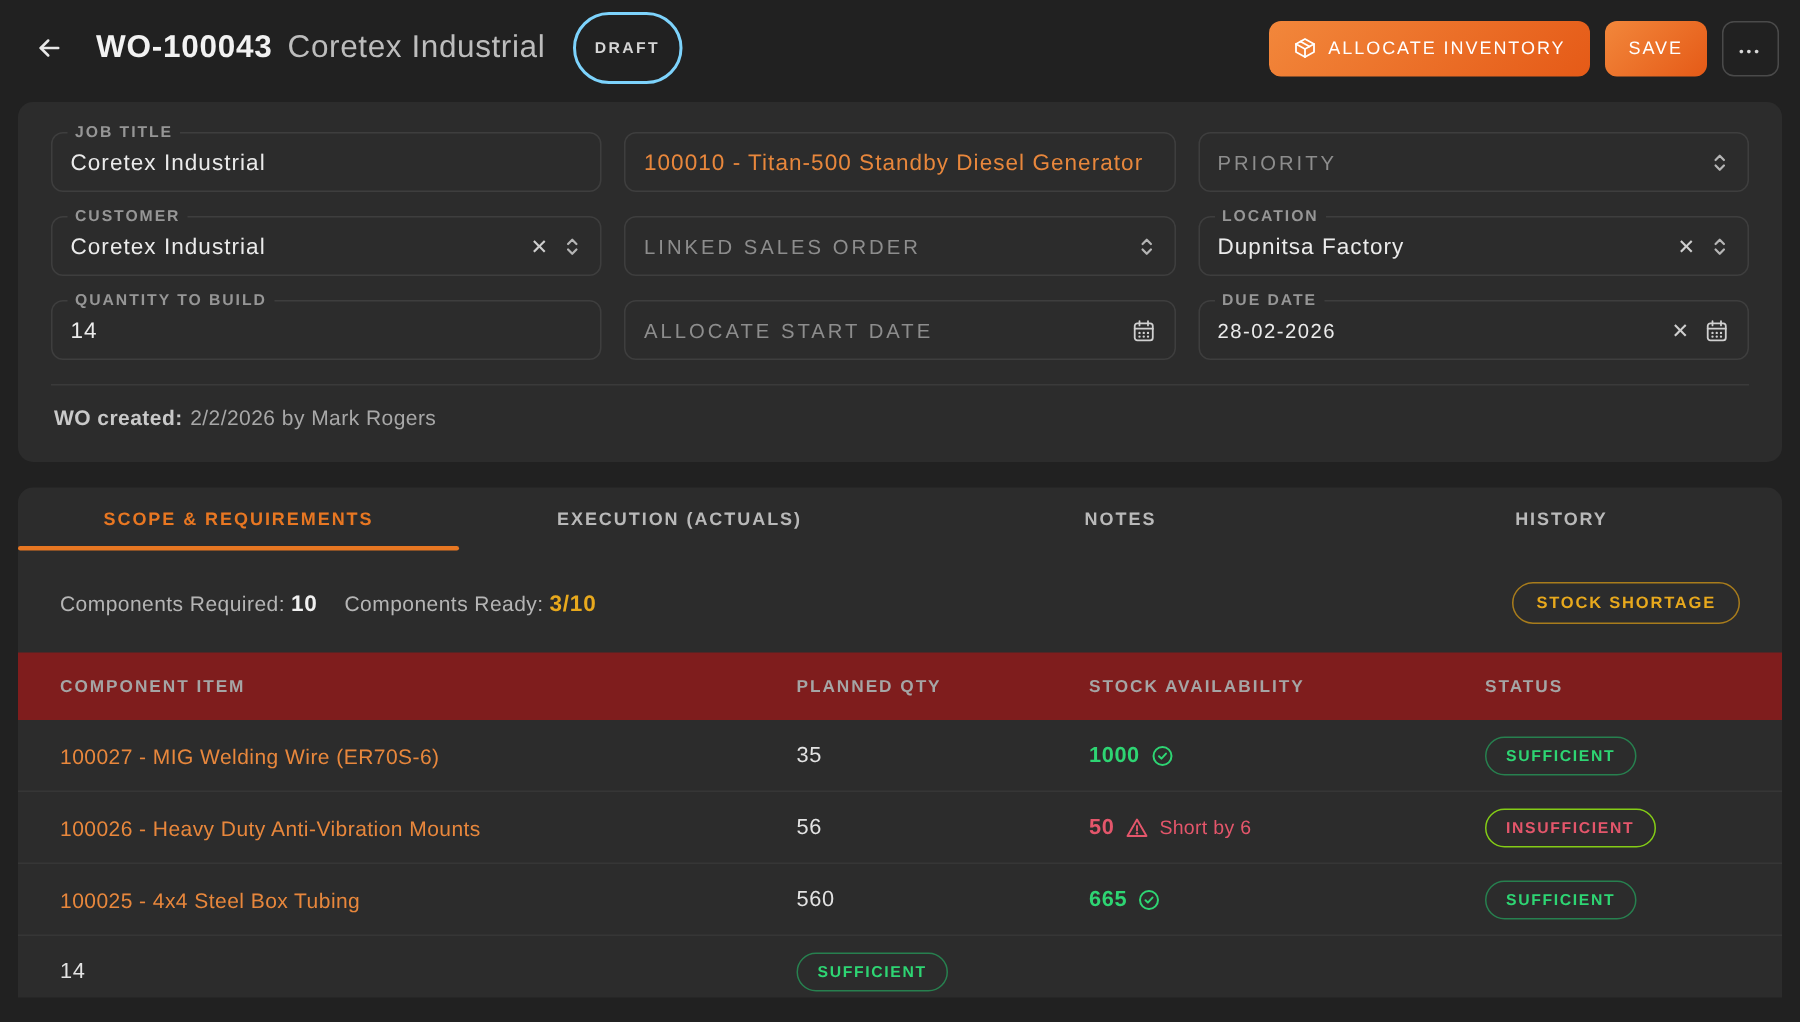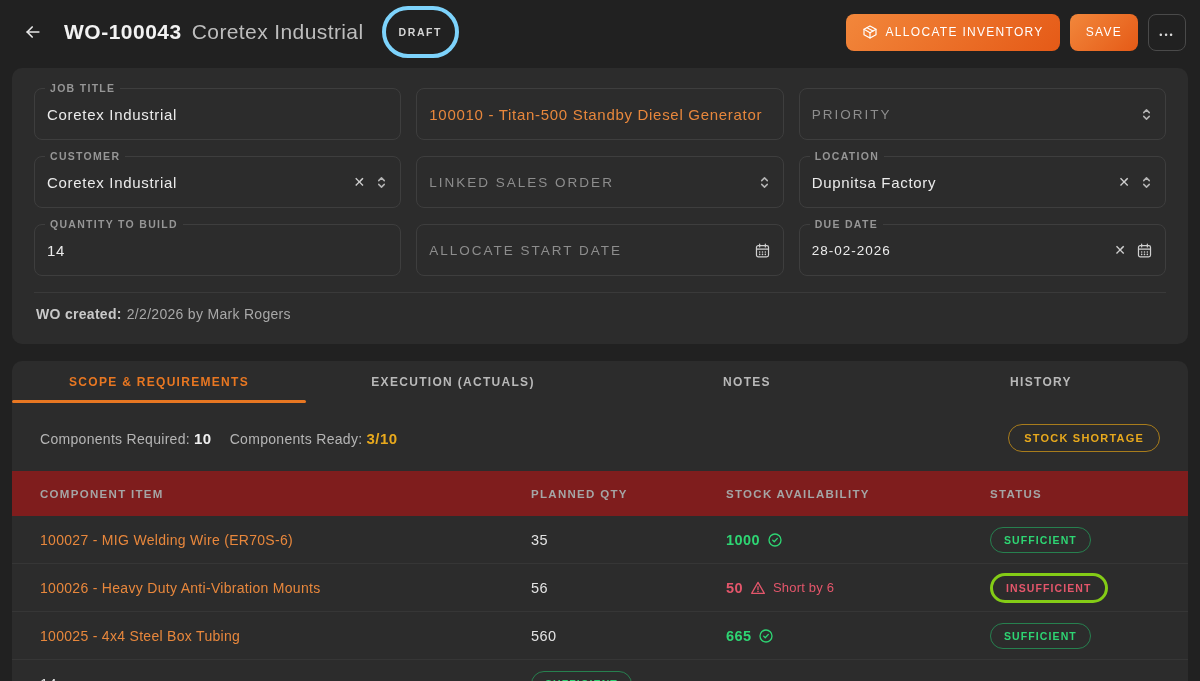--- a/index.html
+++ b/index.html
@@ -21,32 +21,32 @@
     font-family:"Liberation Sans","DejaVu Sans",sans-serif;
     color:var(--txt);
   }
   
   .topbar{height:64px;display:flex;align-items:center;padding:0 14px 0 16px;}
   .back-btn{width:34px;height:34px;display:flex;align-items:center;justify-content:center;cursor:pointer;border-radius:6px;}
   .titles{display:flex;align-items:center;gap:10px;margin-left:14px;text-align:center;}
   .wo-number{font-size:21px;font-weight:700;letter-spacing:.5px;color:#f2f2f2;}
   .wo-name{font-size:21px;color:#bdbdbd;letter-spacing:.4px;}
   .draft-pill{margin-left:8px;font-size:10.5px;font-weight:600;letter-spacing:1.6px;color:#d5d5d5;
-    border:4px solid #7dd3fc;border-radius:999px;padding:16px 13px;}
+    border:2px solid #7dd3fc;border-radius:999px;padding:16px 13px;}
   .topbar-right{margin-left:auto;display:flex;align-items:center;gap:10px;}
   .btn-orange{display:flex;align-items:center;gap:8px;height:37px;padding:0 16px;border:none;border-radius:8px;
     background:linear-gradient(135deg,#f2873b,#e55a17);color:#fff;font-family:inherit;
     font-size:12px;font-weight:400;letter-spacing:1.3px;cursor:pointer;}
   .btn-more{width:38px;height:37px;border-radius:8px;border:1px solid #4a4a4a;background:transparent;
     color:#d8d8d8;font-size:15px;letter-spacing:1px;cursor:pointer;line-height:1;}
   
   .card{background:var(--card-bg);border-radius:10px;margin:4px 12px 0 12px;}
   .form-card{padding:20px 22px 12px 22px;}
   .form-grid{display:grid;grid-template-columns:1fr 1fr 1fr;column-gap:15px;row-gap:16px;}
-  .field{position:relative;height:52px;border:1px solid var(--field-border);border-radius:8px;
+  .field{position:relative;height:40px;border:1px solid var(--field-border);border-radius:8px;
     display:flex;align-items:center;padding:0 12px;cursor:text;}
   .flabel{position:absolute;top:-7px;left:10px;background:var(--card-bg);padding:0 5px;
     font-size:10.5px;font-weight:600;letter-spacing:1.3px;color:var(--muted);white-space:nowrap;}
   .fvalue{font-size:15px;letter-spacing:.7px;color:#ebebeb;white-space:nowrap;overflow:hidden;}
   .fvalue.orange{color:var(--accent-text);}
   .fvalue.small{font-size:13.5px;letter-spacing:1px;}
   .fplaceholder{font-size:13.5px;letter-spacing:2px;color:#8d8d8d;white-space:nowrap;}
   .ficons{margin-left:auto;display:flex;align-items:center;gap:10px;}
   .clear-x{font-size:14px;color:#cfcfcf;cursor:pointer;line-height:1;}
   .icon-svg{display:flex;align-items:center;cursor:pointer;}
@@ -74,21 +74,21 @@
   .item-link{font-size:14px;color:var(--accent-text);letter-spacing:.3px;cursor:pointer;}
   .qty-cell{font-size:14.5px;color:#e3e3e3;letter-spacing:.4px;}
   .stock-cell{display:flex;align-items:center;gap:7px;}
   .stock-num{font-size:14.5px;font-weight:700;letter-spacing:.4px;}
   .stock-cell.good .stock-num{color:var(--green);}
   .stock-cell.bad .stock-num{color:var(--red);}
   .stock-note{font-size:13px;color:var(--red);letter-spacing:.2px;}
   .status-pill{display:inline-block;font-size:10.5px;font-weight:700;letter-spacing:1.1px;
     border-radius:999px;padding:6px 13px;}
   .status-pill.good{color:var(--green);border:1px solid #27804f;}
-  .status-pill.bad{color:var(--red);border:3px solid #84cc16;}
+  .status-pill.bad{color:var(--red);border:1px solid #84cc16;}
   svg{display:block;}
 </style>
 </head>
 <body>
 
 <div class="topbar">
   <div class="back-btn">
     <svg width="20" height="20" viewBox="0 0 24 24" fill="none" stroke="#e8e8e8" stroke-width="2" stroke-linecap="round" stroke-linejoin="round">
         <path d="M19 12H5"></path>
         <path d="M11 18l-6-6 6-6"></path>

